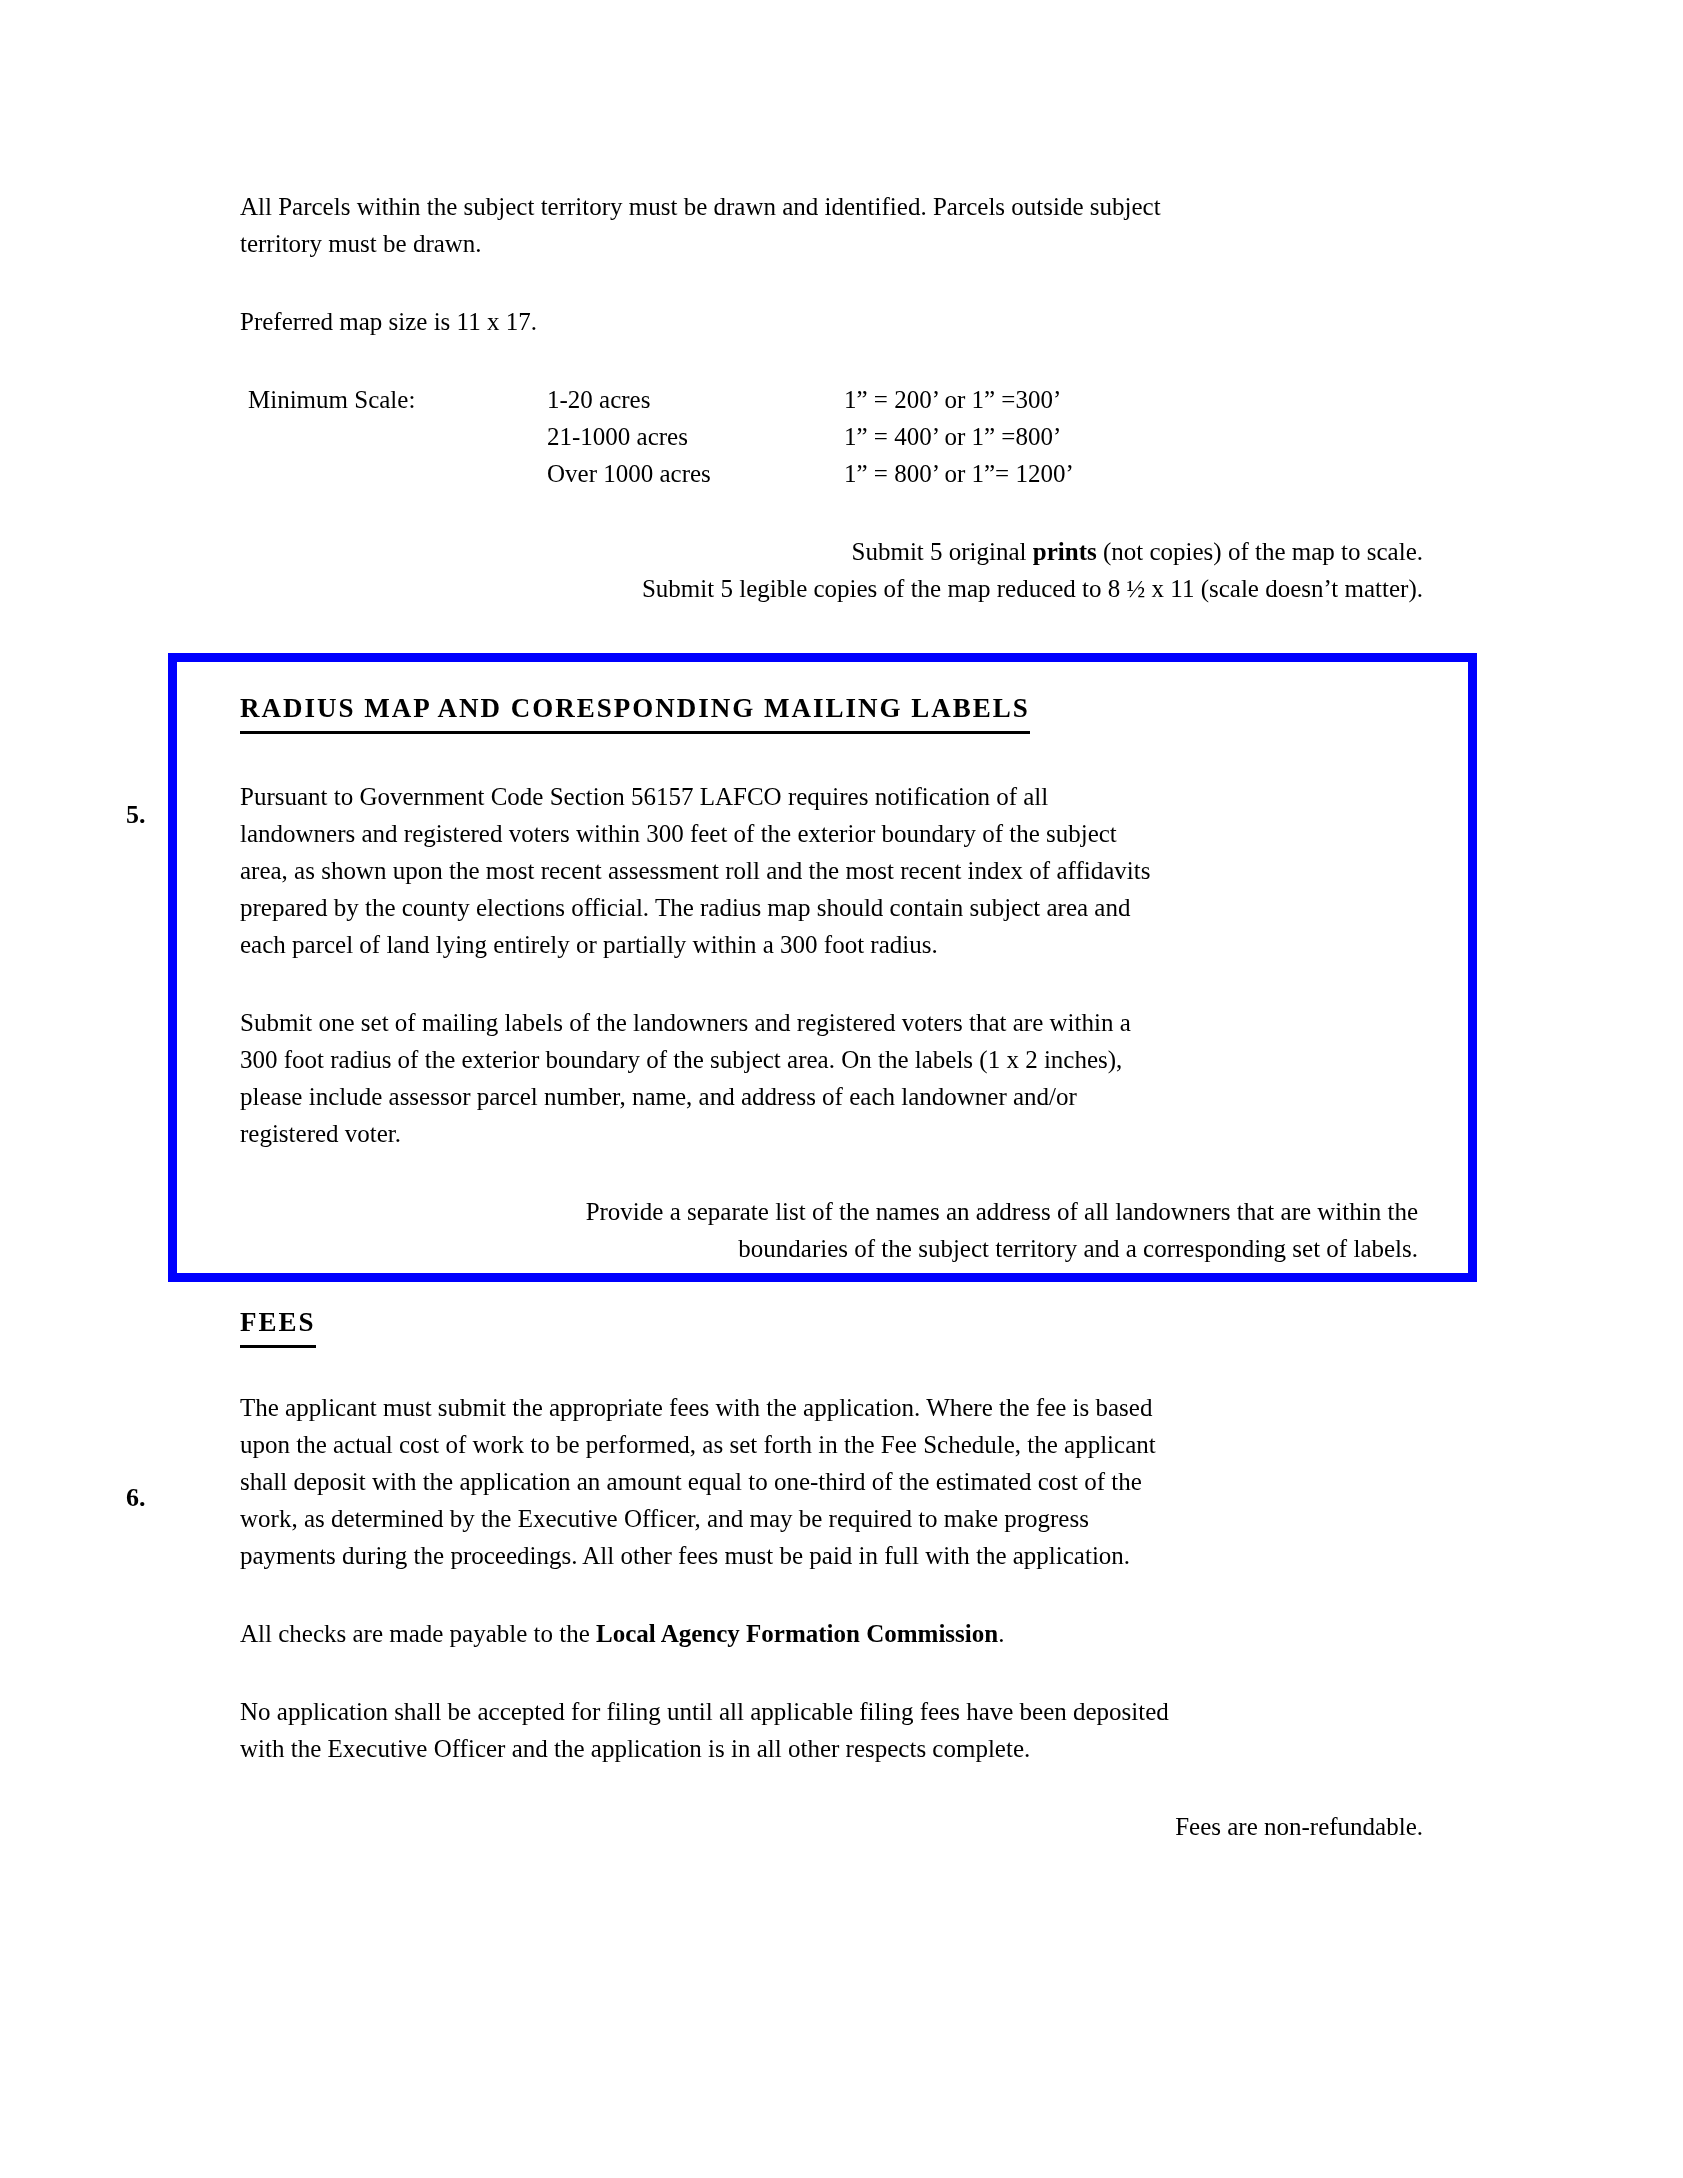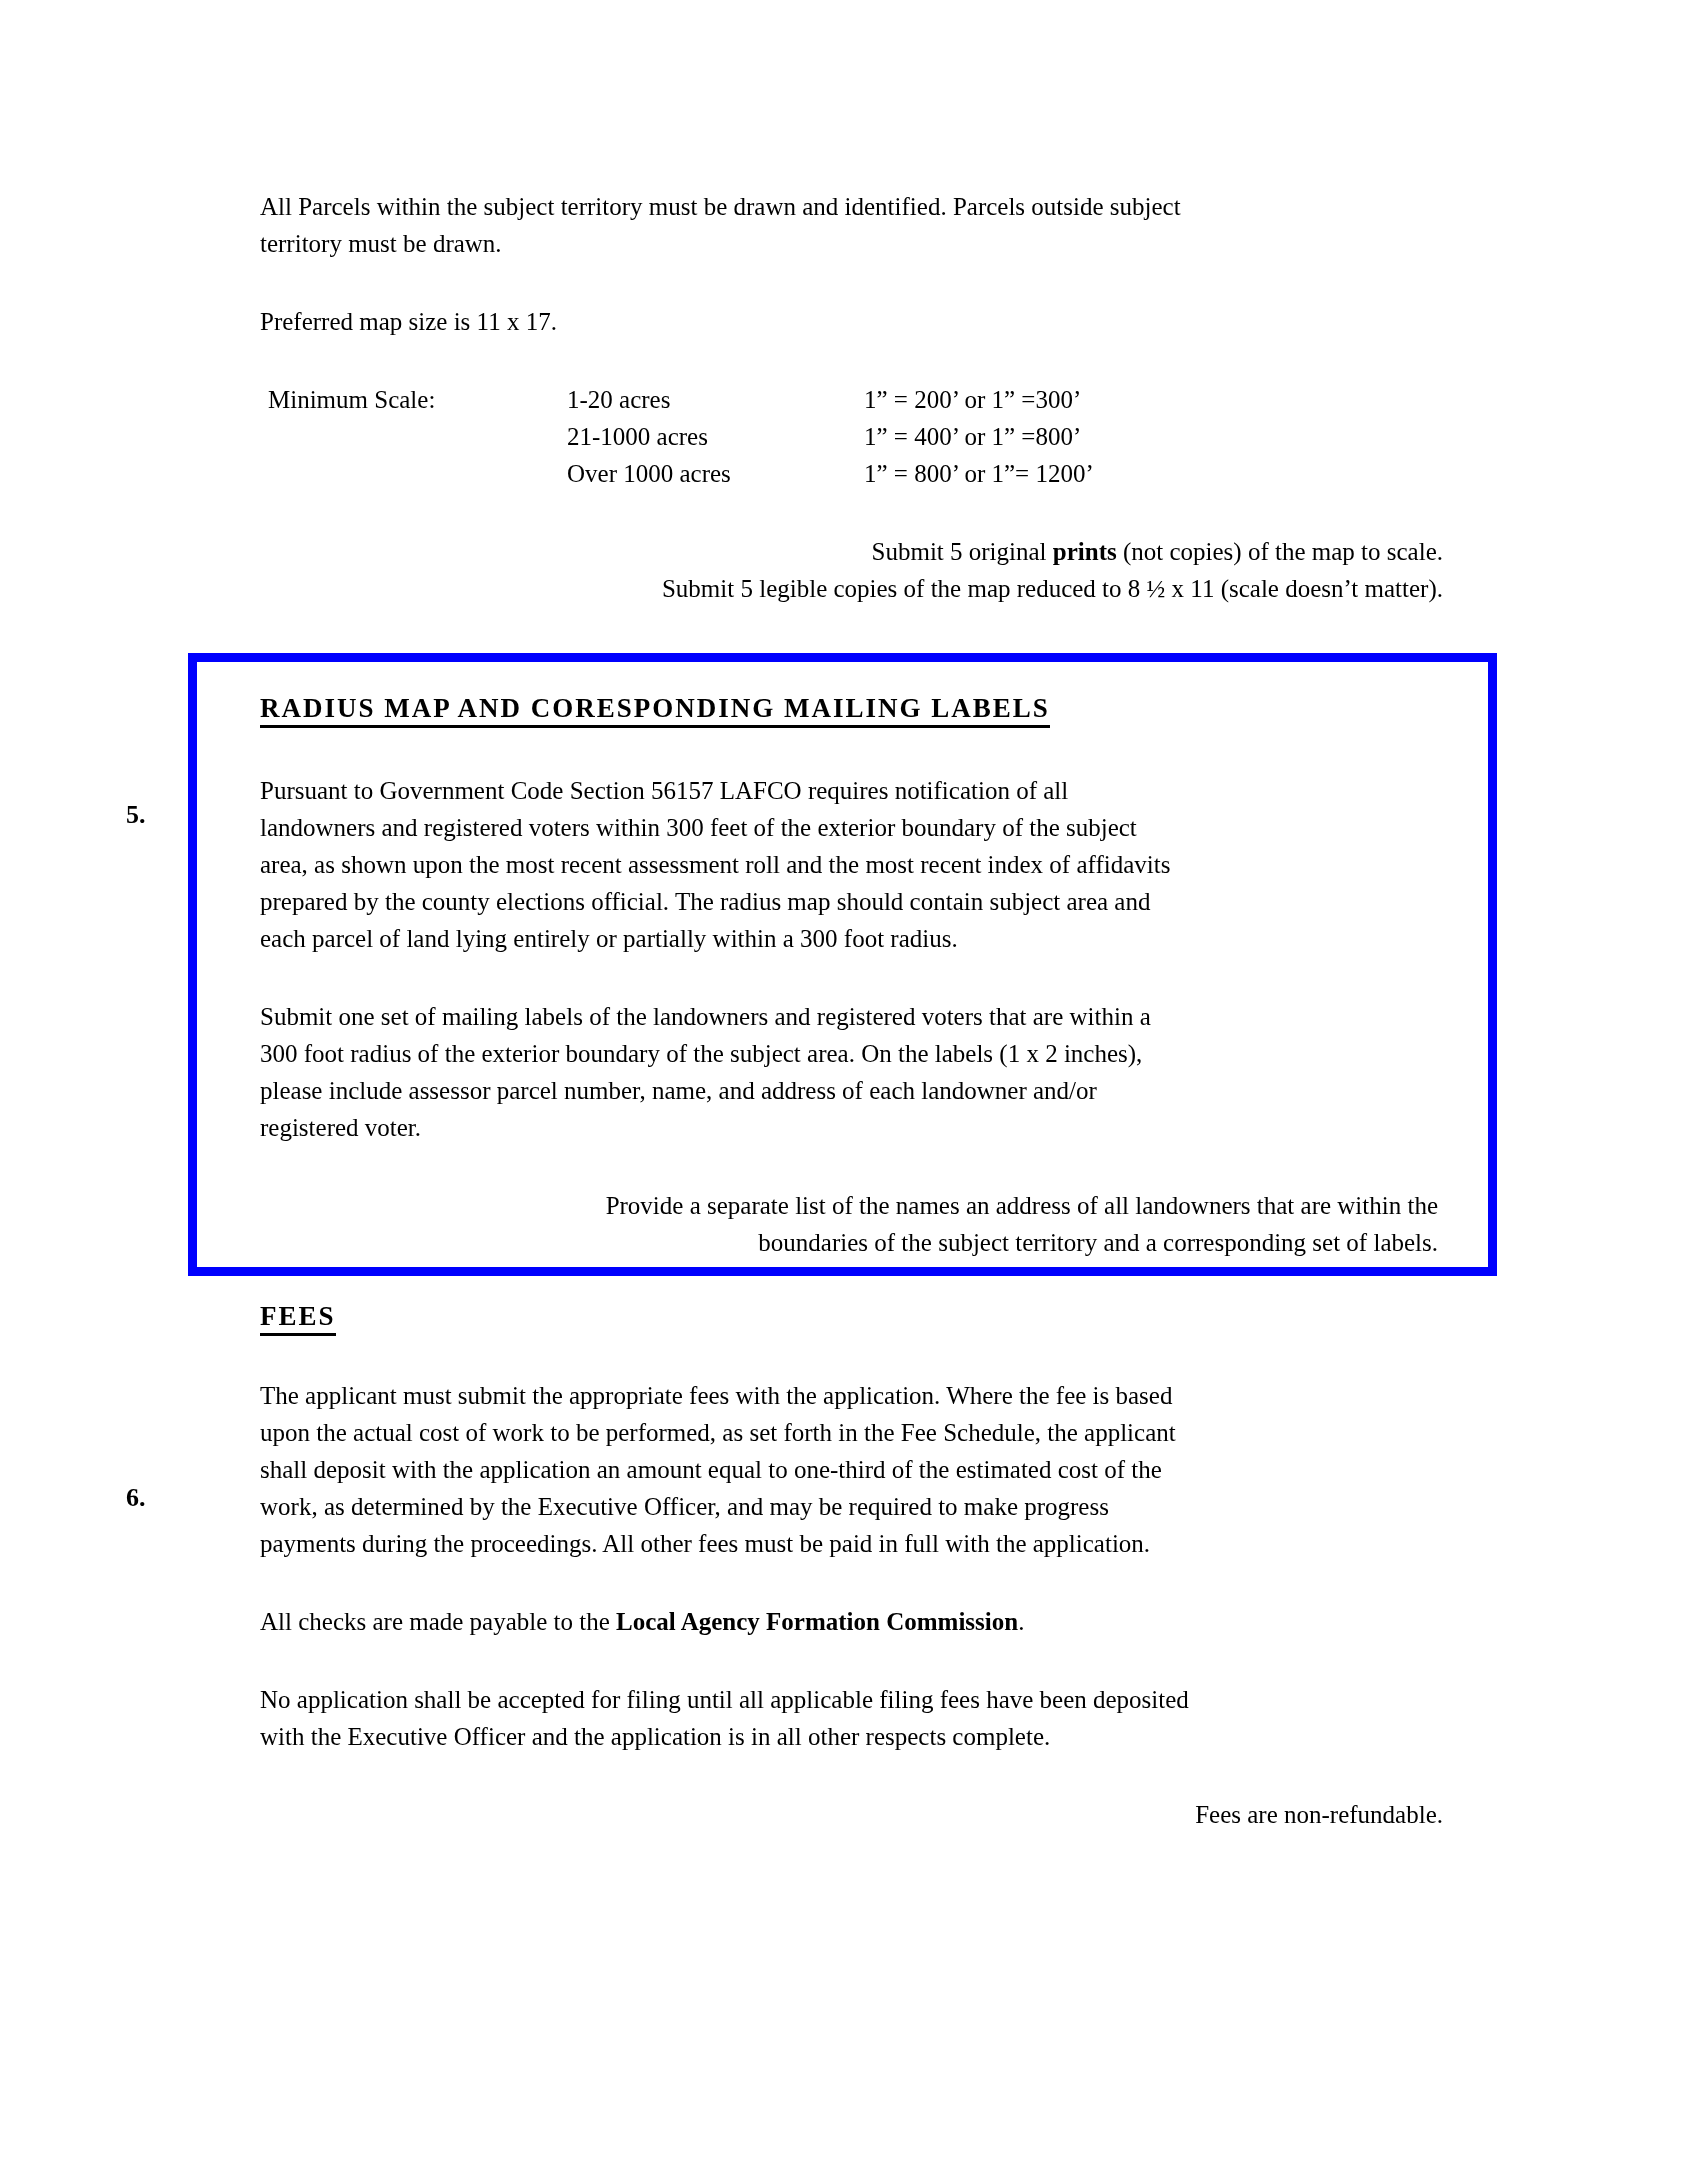--- a/index.html
+++ b/index.html
@@ -9,21 +9,21 @@
     height: 2178px;
     background: #ffffff;
     font-family: "Liberation Serif", "DejaVu Serif", serif;
     font-size: 25px;
     line-height: 37px;
     color: #000000;
     overflow: hidden;
   }
   .content {
     position: absolute;
-    left: 260px;
+    left: 240px;
     top: 188px;
     width: 1183px;
   }
   .para {
     margin: 0 0 41px 0;
     white-space: pre-line;
   }
   .no-margin { margin-bottom: 0; text-align: right; }
   .section-number {
     position: absolute;
@@ -40,21 +40,21 @@
     line-height: 37px;
   }
   .heading-wrap { margin: 0 0 44px 0; }
   .section-heading {
     display: inline-block;
     font-weight: bold;
     font-size: 27px;
     line-height: 34px;
     letter-spacing: 2px;
     border-bottom: 3px solid #000000;
-    padding-bottom: 0;
+    padding-bottom: 6px;
   }
   .radius-box {
     margin: 46px 0 0 -72px;
     border: 9px solid #0000fe;
     padding: 28px 50px 6px 63px;
     width: 1178px;
     background: #ffffff;
   }
   .fees-heading-wrap { margin: 22px 0 41px 0; }
   .bold { font-weight: bold; }

